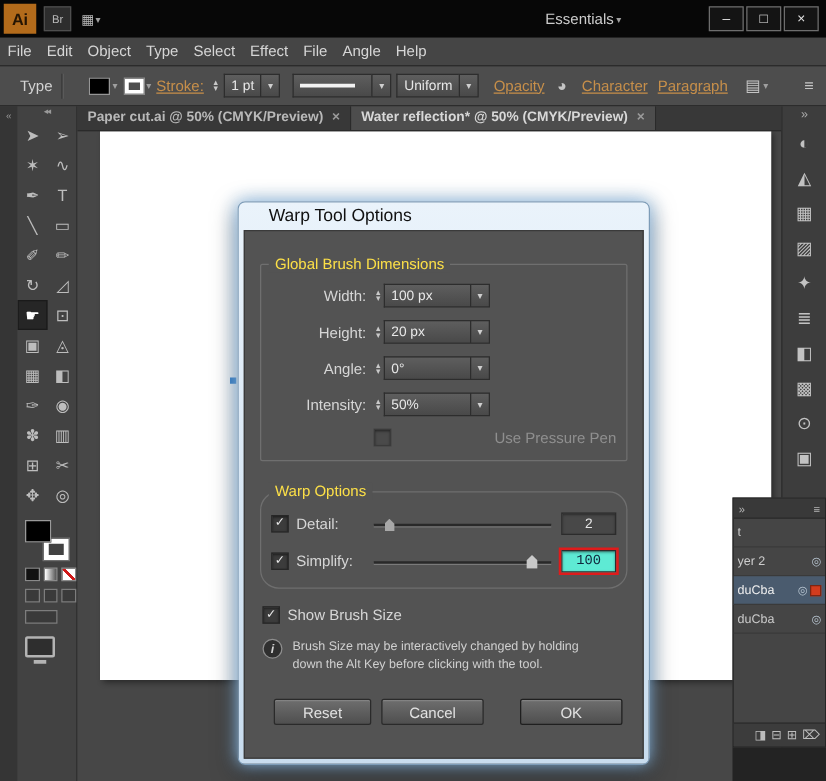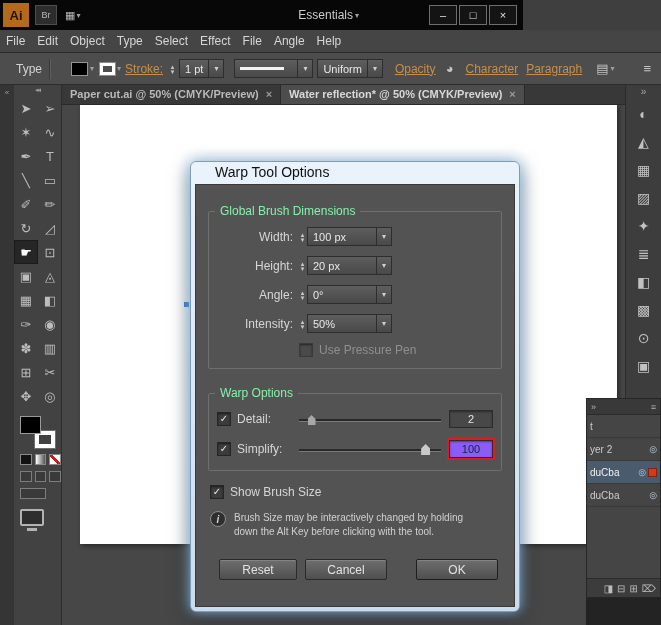--- a/index.html
+++ b/index.html
@@ -1,19 +1,19 @@
 <!DOCTYPE html>
 <html><head>
 <meta charset="utf-8">
 <style>
   html,body{margin:0;padding:0;width:661px;height:625px;overflow:hidden;background:#3f3f3f;
             font-family:"Liberation Sans",sans-serif;user-select:none;}
 
   
-  #titlebar{position:absolute;left:0;top:0;width:523px;height:30px;background:#070707;
+  #titlebar{position:absolute;left:0;top:0;width:661px;height:30px;background:#070707;
             display:flex;align-items:center;z-index:20;}
   #ai-logo{width:26px;height:24px;margin-left:3px;background:#b36b1b;color:#241403;font-weight:bold;
            font-size:13px;display:flex;align-items:center;justify-content:center;}
   #br-icon{width:20px;height:18px;margin-left:6px;background:#2d2d2d;border:1px solid #4e4e4e;color:#b9b9b9;
            font-size:9px;display:flex;align-items:center;justify-content:center;}
   #ws-icon{margin-left:8px;color:#b5b5b5;font-size:11px;letter-spacing:-1px;}
   .caret{color:#9f9f9f;font-size:8px;margin-left:2px;}
   #workspace-name{margin-left:auto;color:#cccccc;font-size:12px;}
   #win-buttons{display:flex;margin-left:70px;margin-right:6px;gap:2px;}
   .winbtn{width:26px;height:18px;border:1px solid #6d6d6d;background:#141414;color:#e4e4e4;
@@ -100,39 +100,39 @@
   #below-layers{position:absolute;right:0;top:598px;width:75px;bottom:0;background:#232323;z-index:6;}
 
   
   #dialog{position:absolute;left:190px;top:161px;width:330px;height:451px;border-radius:6px;z-index:30;
           background:linear-gradient(#eaf3fb,#c8dcee);border:1px solid #7d9cb8;
           box-shadow:0 0 14px rgba(150,200,245,.95), 0 6px 20px rgba(0,0,0,.55);box-sizing:border-box;}
   #dialog-title{height:21px;line-height:21px;padding-left:24px;font-size:14px;color:#101010;}
   #dialog-client{position:absolute;left:4px;right:4px;top:22px;bottom:4px;background:#535353;
                  border:1px solid #3a3a3a;overflow:hidden;}
   .group{position:relative;border:1px solid #6f6f6f;border-radius:2px;margin:0 12px;padding:10px 8px 6px 8px;}
-  .gtitle{position:absolute;top:-8px;left:6px;background:#535353;padding:0 5px;font-size:12px;color:#86efac;}
+  .gtitle{position:absolute;top:-8px;left:6px;background:#535353;padding:0 5px;font-size:12px;color:#fde047;}
   .frow{display:flex;align-items:center;height:29px;}
   .flabel{width:76px;text-align:right;margin-right:5px;font-size:12px;color:#d6d6d6;}
   .cbx{width:12px;height:12px;background:#3c3c3c;border:1px solid #262626;flex:0 0 auto;
        box-shadow:inset 0 1px 2px rgba(0,0,0,.5);display:inline-flex;align-items:center;justify-content:center;
        color:#eaeaea;font-size:10px;line-height:1;}
   .cbx.disabled{background:#4a4a4a;border-color:#3a3a3a;color:transparent;}
   .dis-label{color:#8f8f8f;font-size:12px;margin-left:6px;}
   .wrow{display:flex;align-items:center;height:30px;}
   .wlabel{font-size:12px;color:#d6d6d6;margin-left:6px;width:54px;}
   .slider{flex:1;position:relative;height:16px;margin:0 8px;}
   .track{position:absolute;left:0;right:0;top:8px;height:2px;background:#292929;box-shadow:0 1px 0 #7a7a7a;}
   .thumb{position:absolute;top:3px;width:9px;height:11px;background:#c9c9c9;
          clip-path:polygon(50% 0,100% 40%,100% 100%,0 100%,0 40%);}
   .thumb.small{width:8px;height:10px;background:#a8a8a8;top:4px;}
   .vfield{width:42px;height:16px;background:#484848;border:1px solid #2c2c2c;flex:0 0 auto;
           box-shadow:inset 0 1px 2px rgba(0,0,0,.4);color:#e6e6e6;font-size:11px;
           display:flex;align-items:center;justify-content:center;}
-  .vfield.hl{background:#8b5cf6;color:#10263c;outline:2px solid #e01b1b;}
+  .vfield.hl{background:#5eead4;color:#10263c;outline:2px solid #e01b1b;font-family:Liberation Mono, monospace;}
   #show-brush-row{display:flex;align-items:center;margin:14px 0 0 14px;}
   .cbx-label{font-size:12px;color:#d6d6d6;margin-left:6px;}
   #info-row{display:flex;margin:12px 12px 0 14px;gap:8px;align-items:flex-start;}
   #info-icon{width:14px;height:14px;border-radius:50%;border:1px solid #8e8e8e;background:#2f2f2f;color:#d3d3d3;
              font-size:10px;font-weight:bold;display:flex;align-items:center;justify-content:center;flex:0 0 auto;font-style:italic;}
   .info-text{font-size:10px;color:#d0d0d0;line-height:14px;}
   #dlg-buttons{display:flex;margin-top:20px;}
   .dbtn{height:21px;background:linear-gradient(#6e6e6e,#4f4f4f);border:1px solid #2a2a2a;border-radius:2px;
         box-shadow:inset 0 1px 0 rgba(255,255,255,.15);color:#e2e2e2;font-size:12px;
         display:flex;align-items:center;justify-content:center;box-sizing:border-box;}
@@ -442,27 +442,27 @@
         <span class="spin">
           <span>▴</span>
             <span>▾</span>
         </span>
         <span class="combo">
           <span class="val" style="width:58px;">50%</span>
           <span class="arrow">▾</span>
         </span>
       </div>
 
-      <div class="frow" style="height:24px;margin-left:82px;">
+      <div class="frow" style="height:24px;margin-left:82px;justify-content:space-between;">
         <span class="cbx disabled"></span>
         <span class="dis-label">Use Pressure Pen</span>
       </div>
     </div>
 
-    <div class="group" style="margin-top:24px;">
+    <div class="group" style="margin-top:24px;border-radius:15px;">
       <div class="gtitle">Warp Options</div>
 
       <div class="wrow">
         <span class="cbx">✓</span>
         <span class="wlabel">Detail:</span>
         <span class="slider">
           <span class="track"></span>
           <span class="thumb small" style="left:6%;"></span>
         </span>
         <span class="vfield">2</span>

